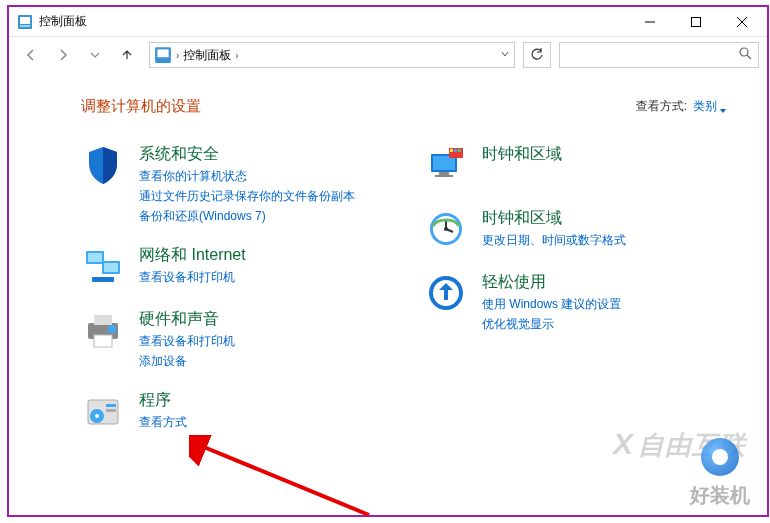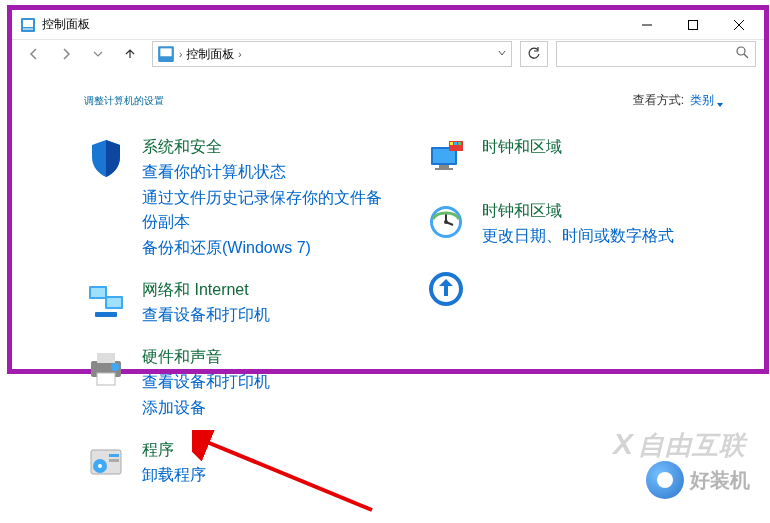--- a/index.html
+++ b/index.html
@@ -1,17 +1,17 @@
 <!DOCTYPE html>
 <html><head>
 <meta charset="utf-8">
 <style>
   * { box-sizing: border-box; margin: 0; padding: 0; }
   body { width: 770px; height: 523px; font-family: "Microsoft YaHei", "Segoe UI", sans-serif; font-size: 12px; background: #fff; position: relative; overflow: hidden; }
-  .window { width: 762px; height: 369px; border: 5px solid #a21caf; position: absolute; top: 5px; left: 7px; background: #fff; display: flex; flex-direction: column; }
+  .window { width: 762px; height: 512px; border: 2px solid #a21caf; position: absolute; top: 5px; left: 7px; background: #fff; display: flex; flex-direction: column; }
   .titlebar { height: 30px; display: flex; align-items: center; padding: 0 2px 0 8px; border-bottom: 1px solid #e5e5e5; }
   .title-icon { width: 16px; height: 16px; display: inline-flex; align-items: center; justify-content: center; margin-right: 6px; }
   .title-icon svg { width: 16px; height: 16px; }
   .titlebar-title { flex: 1; font-size: 12px; }
   .win-controls { display: flex; }
   .win-btn { width: 46px; height: 30px; display: flex; align-items: center; justify-content: center; cursor: pointer; }
   .win-btn svg { width: 10px; height: 10px; }
   .navbar { height: 36px; display: flex; align-items: center; gap: 4px; padding: 0 8px; }
   .nav-arrow { width: 28px; height: 28px; display: flex; align-items: center; justify-content: center; color: #888; cursor: default; }
   .nav-arrow.enabled { color: #333; cursor: pointer; }
@@ -20,35 +20,35 @@
   .breadcrumb-icon { width: 18px; height: 18px; display: flex; align-items: center; justify-content: center; }
   .breadcrumb-sep { color: #555; font-size: 10px; }
   .breadcrumb-text { font-size: 12px; }
   .breadcrumb-drop { margin-left: auto; color: #555; }
   .refresh-btn { width: 28px; height: 26px; border: 1px solid #ccc; display: flex; align-items: center; justify-content: center; cursor: pointer; }
   .search-box { width: 200px; height: 26px; border: 1px solid #ccc; display: flex; align-items: center; padding: 0 6px; margin-left: 4px; }
   .search-box input { border: none; outline: none; flex: 1; font-size: 12px; background: transparent; }
   .search-icon { color: #666; }
   .content { flex: 1; padding: 24px 40px 10px 72px; position: relative; }
   .header-row { display: flex; justify-content: space-between; align-items: center; margin-bottom: 28px; }
-  .page-heading { font-size: 10px; color: #0369a1; font-weight: normal; }
+  .page-heading { font-size: 15px; color: #c2410c; font-weight: normal; }
   .view-by { font-size: 12px; color: #333; display: flex; align-items: center; gap: 6px; }
   .view-link { color: #0066cc; cursor: pointer; display: inline-flex; align-items: flex-end; gap: 2px; }
   .categories { display: flex; gap: 40px; }
   .col { flex: 1; display: flex; flex-direction: column; gap: 20px; }
   .cat { display: flex; gap: 14px; }
   .cat-icon { width: 44px; height: 44px; flex-shrink: 0; display: flex; align-items: flex-start; justify-content: center; }
   .cat-icon svg { width: 42px; height: 42px; }
   .cat-body { display: flex; flex-direction: column; gap: 2px; }
   .cat-title { color: #0f6a3a; font-size: 16px; cursor: pointer; }
-  .cat-link { color: #0066cc; font-size: 16px; cursor: pointer; line-height: 1.5; }
+  .cat-link { color: #0066cc; font-size: 12px; cursor: pointer; line-height: 1.5; }
   .arrow-annotation { position: absolute; top: 362px; left: 180px; pointer-events: none; }
   .watermark1 { position: absolute; right: 24px; bottom: 60px; font-size: 26px; font-weight: bold; color: #b8b8b8; font-style: italic; opacity: 0.6; pointer-events: none; letter-spacing: 1px; }
   .watermark1 .x { font-size: 30px; margin-right: 4px; }
-  .watermark2 { position: absolute; right: 20px; bottom: 24px; display: flex; align-items: center; gap: 6px; opacity: 0.85; pointer-events: none; }
+  .watermark2 { position: absolute; right: 20px; bottom: 14px; display: flex; align-items: center; gap: 6px; opacity: 0.85; pointer-events: none; flex-direction: column; }
   .watermark2 .circ { width: 38px; height: 38px; border-radius: 50%; background: radial-gradient(circle at 35% 35%, #5db4ff, #0a5fc4); display: flex; align-items: center; justify-content: center; }
   .watermark2 .circ-inner { width: 16px; height: 16px; border-radius: 50%; background: #fff; }
   .watermark2 .txt { font-size: 20px; font-weight: bold; color: #a8a8a8; }
 </style>
 </head>
 <body>
 
 <div class="window">
   <div class="titlebar">
     <span class="title-icon">
@@ -198,21 +198,21 @@
             <svg viewBox="0 0 42 42">
                 <rect x="6" y="10" width="30" height="24" rx="2" fill="#e0e0e0" stroke="#aaa"></rect>
                 <circle cx="15" cy="26" r="7" fill="#3fa9f5"></circle>
                 <circle cx="15" cy="26" r="2" fill="#fff"></circle>
                 <rect x="24" y="14" width="10" height="3" fill="#3fa9f5"></rect>
                 <rect x="24" y="19" width="10" height="3" fill="#aaa"></rect>
               </svg>
           </div>
           <div class="cat-body">
             <div class="cat-title">程序</div>
-            <div class="cat-link">卸载程序</div>
+            <div class="cat-link">查看方式</div>
           </div>
         </div>
       </div>
 
       <div class="col">
 
 
         <div class="cat">
           <div class="cat-icon">
             <svg viewBox="0 0 42 42">
@@ -248,20 +248,25 @@
           </div>
         </div>
 
         <div class="cat">
           <div class="cat-icon">
             <svg viewBox="0 0 42 42">
                 <circle cx="21" cy="21" r="17" fill="#1976d2"></circle>
                 <circle cx="21" cy="21" r="13" fill="#fff"></circle>
                 <path d="M21 11 L28 18 L23 18 L23 28 L19 28 L19 18 L14 18 Z" fill="#1976d2"></path>
               </svg>
+          </div>
+          <div class="cat-body">
+            <div class="cat-title">轻松使用</div>
+            <div class="cat-link">使用 Windows 建议的设置</div>
+            <div class="cat-link">优化视觉显示</div>
           </div>
         </div>
       </div>
     </div>
 
     <svg class="arrow-annotation" width="200" height="90">
       <defs>
           <marker id="ah" markerWidth="12" markerHeight="12" refX="2" refY="5" orient="auto">
             <path d="M0 0 L12 5 L0 10 Z" fill="#e60000"></path>
           </marker>

